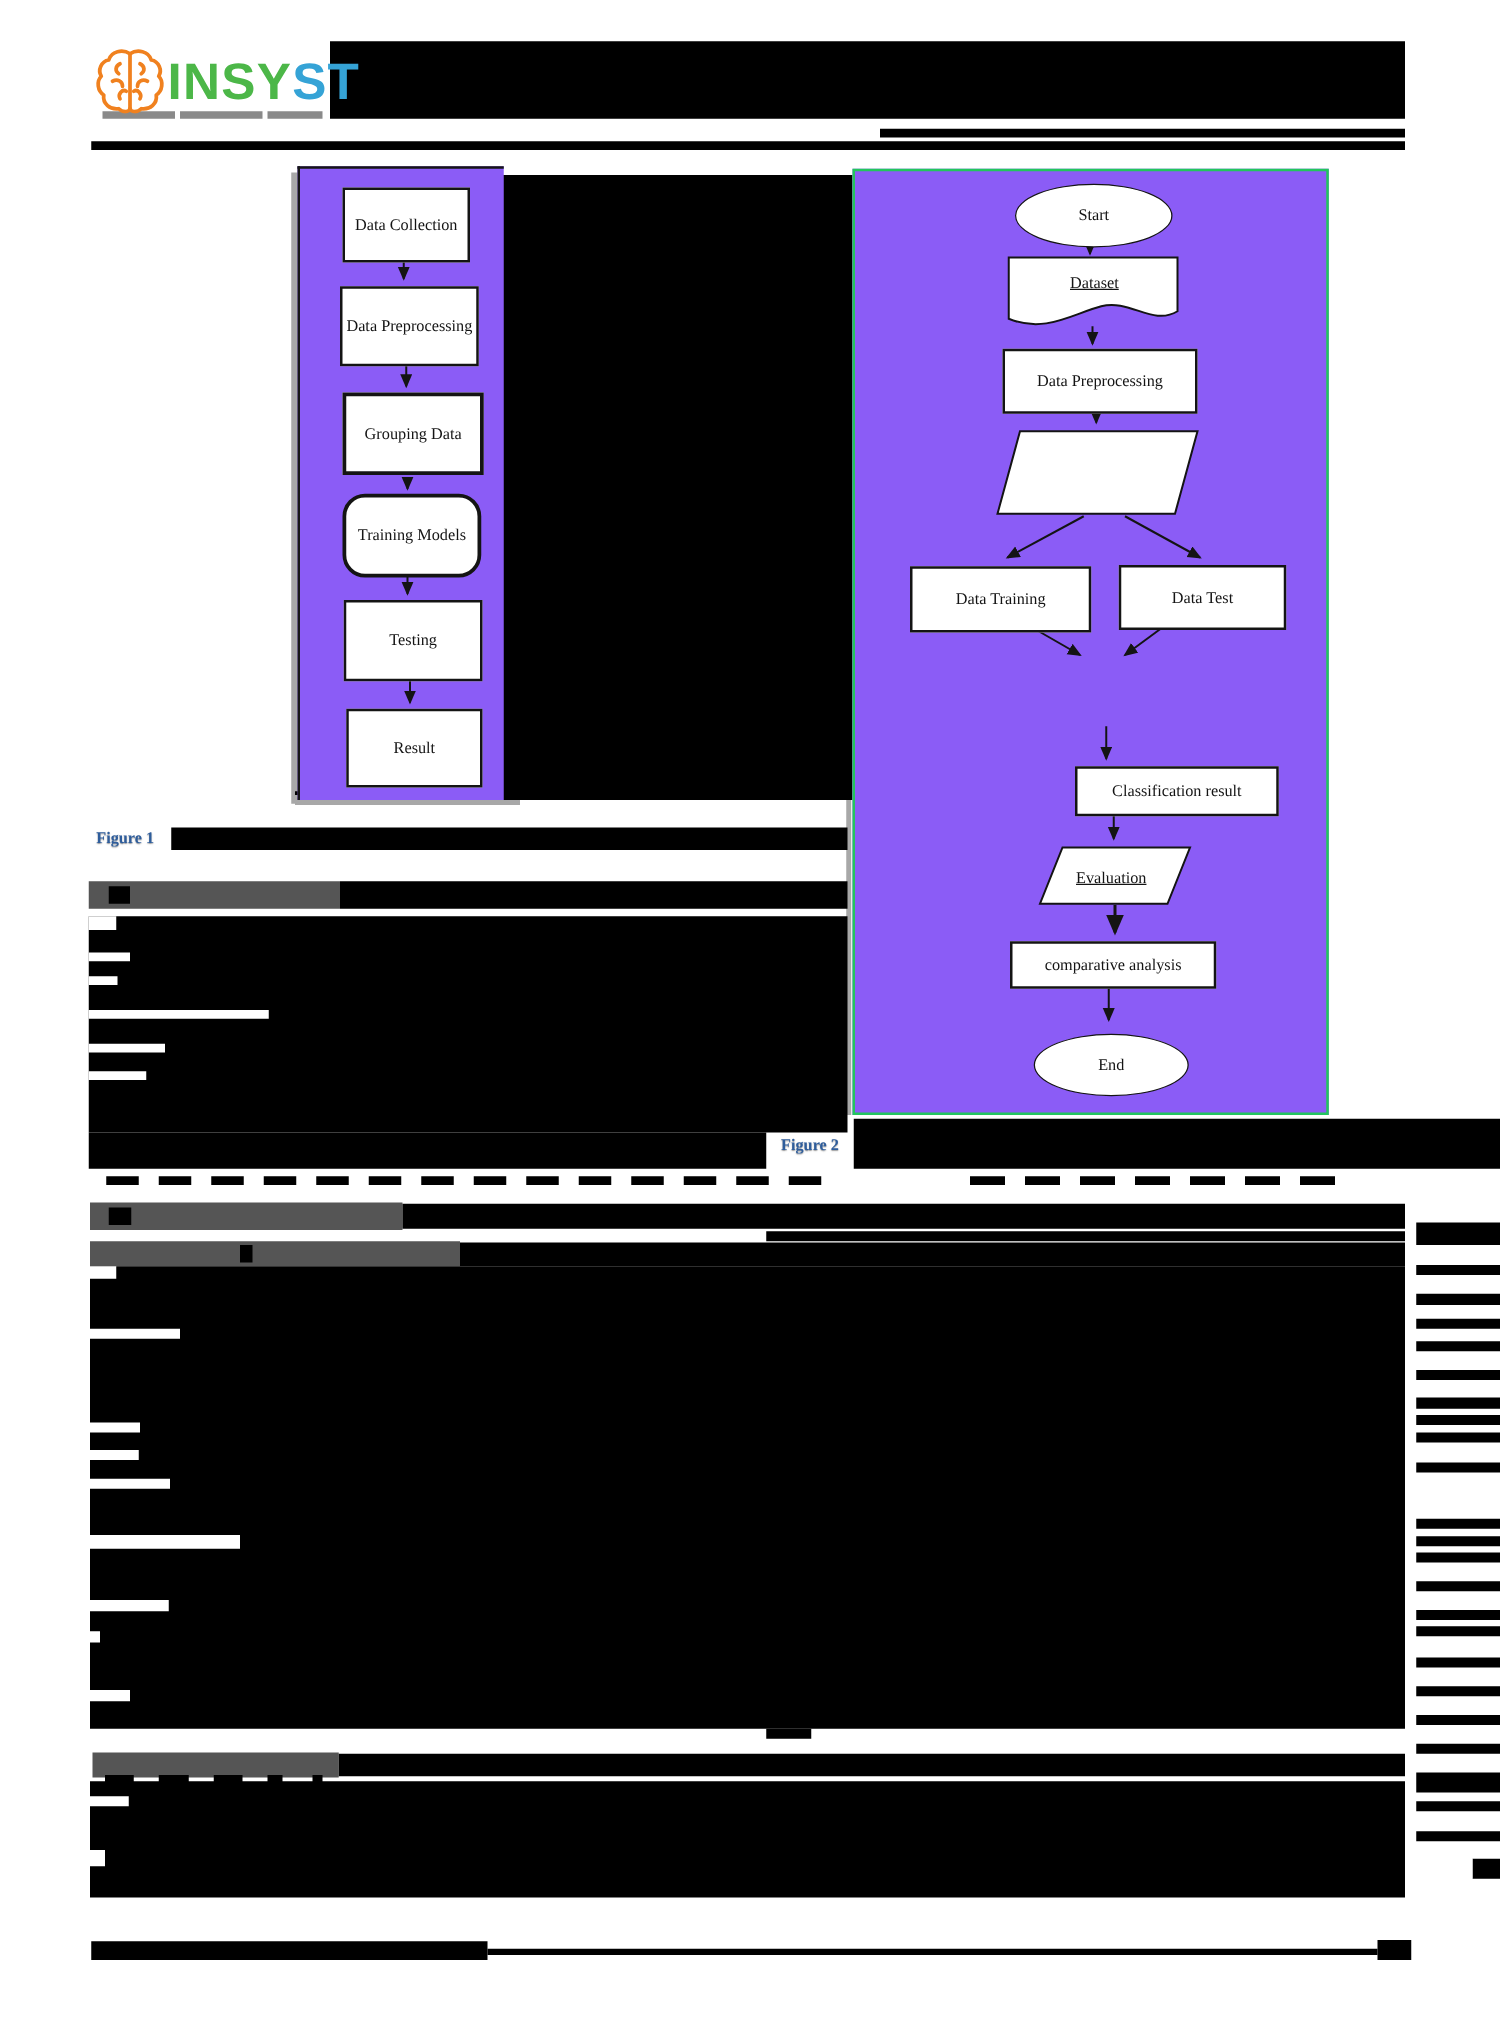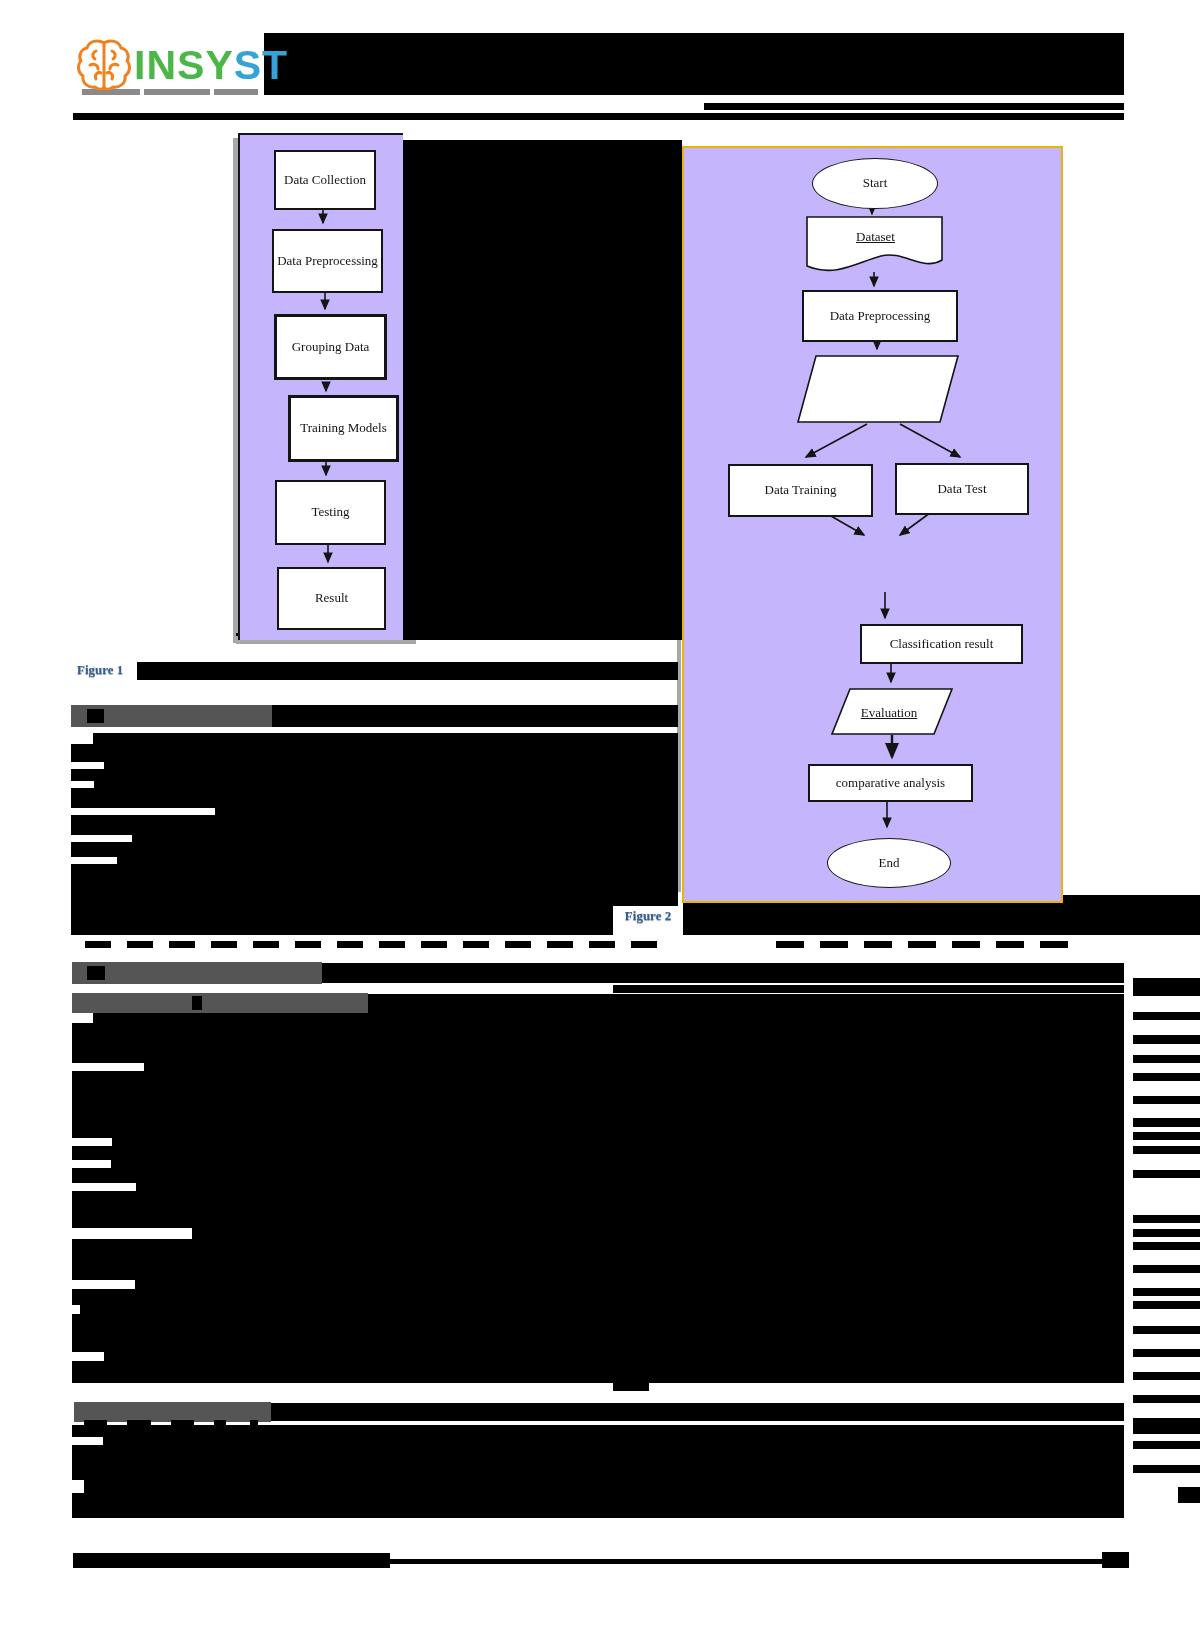--- a/index.html
+++ b/index.html
@@ -4,23 +4,23 @@
 <style>
   html,body{margin:0;padding:0;background:#e9e9e9;}
   #page{position:relative;width:1200px;height:1631px;background:#ffffff;overflow:hidden;
         font-family:"Liberation Serif",serif;}
   .abs{position:absolute;}
   .rbar{position:absolute;}
   
   #brand-text{position:absolute;left:134px;top:40px;height:50px;display:flex;align-items:center;
       font-family:"Liberation Sans",sans-serif;font-weight:800;font-size:41px;letter-spacing:1px;}
   
-  .panel{position:absolute;background:#c4b5fd;}
+  .panel{position:absolute;background:#8b5cf6;}
   #fig1-panel{left:238px;top:133px;width:163px;height:505px;border-left:2px solid #161616;border-top:2px solid #161616;}
-  #fig2-panel{left:682px;top:146px;width:377px;height:753px;border:2px solid #eab308;}
+  #fig2-panel{left:682px;top:135px;width:377px;height:753px;border:2px solid #22c55e;}
   .flow-svg{position:absolute;left:0;top:0;width:100%;height:100%;}
   .fbox{position:absolute;border:2px solid #141414;background:#fff;display:flex;align-items:center;
         justify-content:center;text-align:center;font:13px/1.45 "Liberation Serif",serif;color:#141414;padding:1px;}
   .fbox.bold-border{border-width:3px;}
   .fbox.ellipse{border-radius:50%;border-width:1.5px;}
   .flabel{position:absolute;display:flex;align-items:center;justify-content:center;text-align:center;
         font:13px/1.45 "Liberation Serif",serif;color:#141414;text-decoration:underline;}
   .cap{position:absolute;font:bold 13px/1.2 "Liberation Serif",serif;color:#2e5d9c;
        text-shadow:0 1px 1px rgba(70,70,70,0.55);}
 </style>
@@ -168,21 +168,21 @@
         <line x1="83" y1="70" x2="83" y2="88"></line>
         <line x1="85" y1="153" x2="85" y2="174"></line>
         <line x1="86" y1="248" x2="86" y2="256"></line>
         <line x1="86" y1="320" x2="86" y2="340"></line>
         <line x1="88" y1="405" x2="88" y2="427"></line>
       </g>
     </svg>
     <div class="fbox" style="left:34px;top:15px;width:96px;height:54px;">Data Collection</div>
     <div class="fbox" style="left:32px;top:94px;width:105px;height:58px;">Data Preprocessing</div>
     <div class="fbox bold-border" style="left:34px;top:179px;width:105px;height:58px;">Grouping Data</div>
-    <div class="fbox bold-border" style="left:48px;top:260px;width:103px;height:59px;">Training Models</div>
+    <div class="fbox bold-border" style="left:34px;top:260px;width:103px;height:59px;border-radius:18px;">Training Models</div>
     <div class="fbox" style="left:35px;top:345px;width:105px;height:59px;">Testing</div>
     <div class="fbox" style="left:37px;top:432px;width:103px;height:57px;">Result</div>
   </div>
 
   <div id="fig2-panel" class="panel">
     <svg class="flow-svg" viewBox="0 0 377 753">
       <defs>
         <marker id="ah2" markerWidth="8" markerHeight="8" refX="6" refY="3" orient="auto">
           <path d="M0,0 L7,3 L0,6 Z" fill="#141414"></path>
         </marker>

